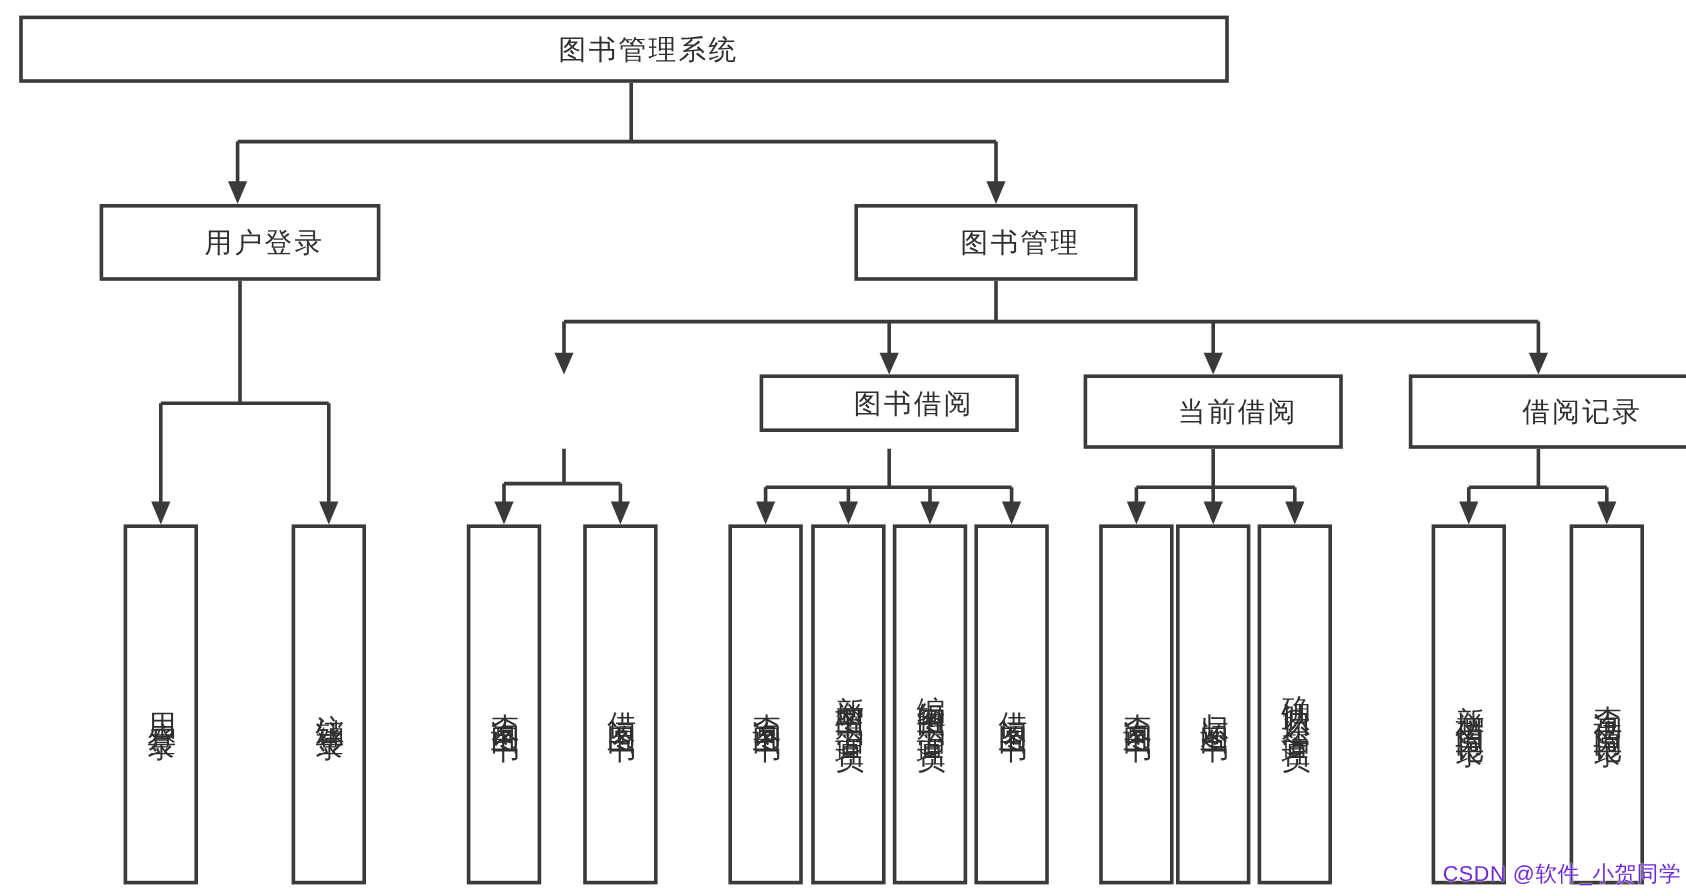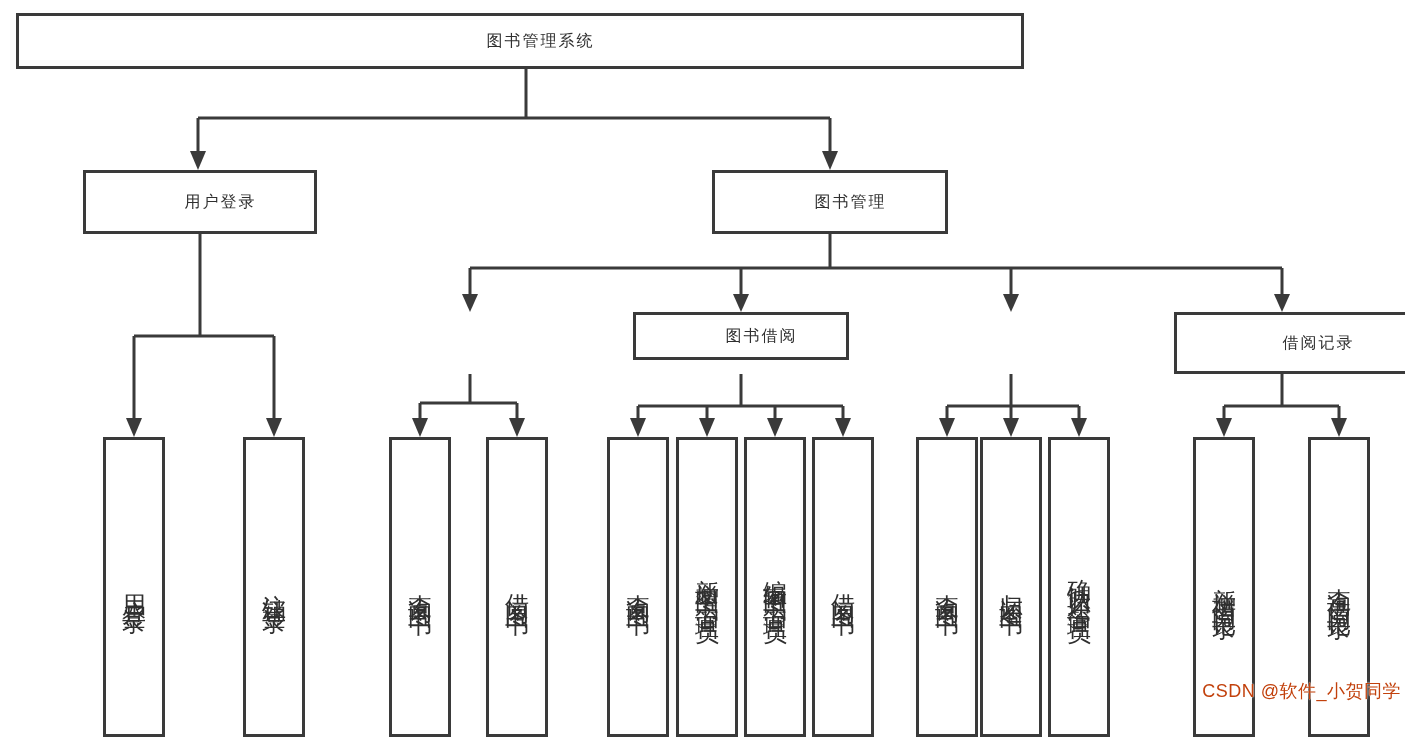--- a/index.html
+++ b/index.html
@@ -22,40 +22,40 @@
     position: absolute;
     box-sizing: border-box;
     border: 3px solid #3a3a3a;
     background: #ffffff;
     display: flex;
     align-items: center;
     justify-content: center;
     z-index: 2;
   }
   .h-label {
-    font-size: 16px;
+    font-size: 23px;
     letter-spacing: 2px;
     white-space: nowrap;
     padding-left: 41px;
   }
   .v-label {
     writing-mode: vertical-rl;
     text-orientation: mixed;
     font-size: 24px;
     letter-spacing: 6px;
     line-height: 1;
   }
   .leaf { left: 0; top: 437px; width: 62px; height: 300px; }
   .watermark {
     position: absolute;
-    top: 679px;
+    top: 716px;
     right: 4px;
     z-index: 3;
     font-size: 18px;
-    color: #c2410c;
+    color: #6d28d9;
     letter-spacing: 0.5px;
     text-shadow: 0 0 2px #ffffff, 0 0 1px #ffffff;
     white-space: nowrap;
   }
 </style>
 </head>
 <body>
 
 <div class="stage">
 
@@ -98,20 +98,21 @@
       <path d="M1331 418 H1347 L1339 437 Z"></path>
     </g>
   </svg>
 
   <div class="node h-label" style="left:16px; top:13px; width:1008px; height:56px;">图书管理系统</div>
 
   <div class="node h-label" style="left:83px; top:170px; width:234px; height:64px;">用户登录</div>
   <div class="node h-label" style="left:712px; top:170px; width:236px; height:64px;font-family:Liberation Mono, monospace;">图书管理</div>
 
   <div class="node h-label" style="left:633px; top:312px; width:216px; height:48px;">图书借阅</div>
+  <div class="node h-label" style="left:903px; top:312px; width:216px; height:62px;">当前借阅</div>
   <div class="node h-label" style="left:1174px; top:312px; width:248px; height:62px;">借阅记录</div>
 
   <div class="node v-label leaf" style="left:103px;">用户登录</div>
   <div class="node v-label leaf" style="left:243px;">注销登录</div>
 
   <div class="node v-label leaf" style="left:389px;">查询图书</div>
   <div class="node v-label leaf" style="left:486px;">借阅图书</div>
 
   <div class="node v-label leaf" style="left:607px;">查询图书</div>
   <div class="node v-label leaf" style="left:676px;">新增图书（管理员）</div>

